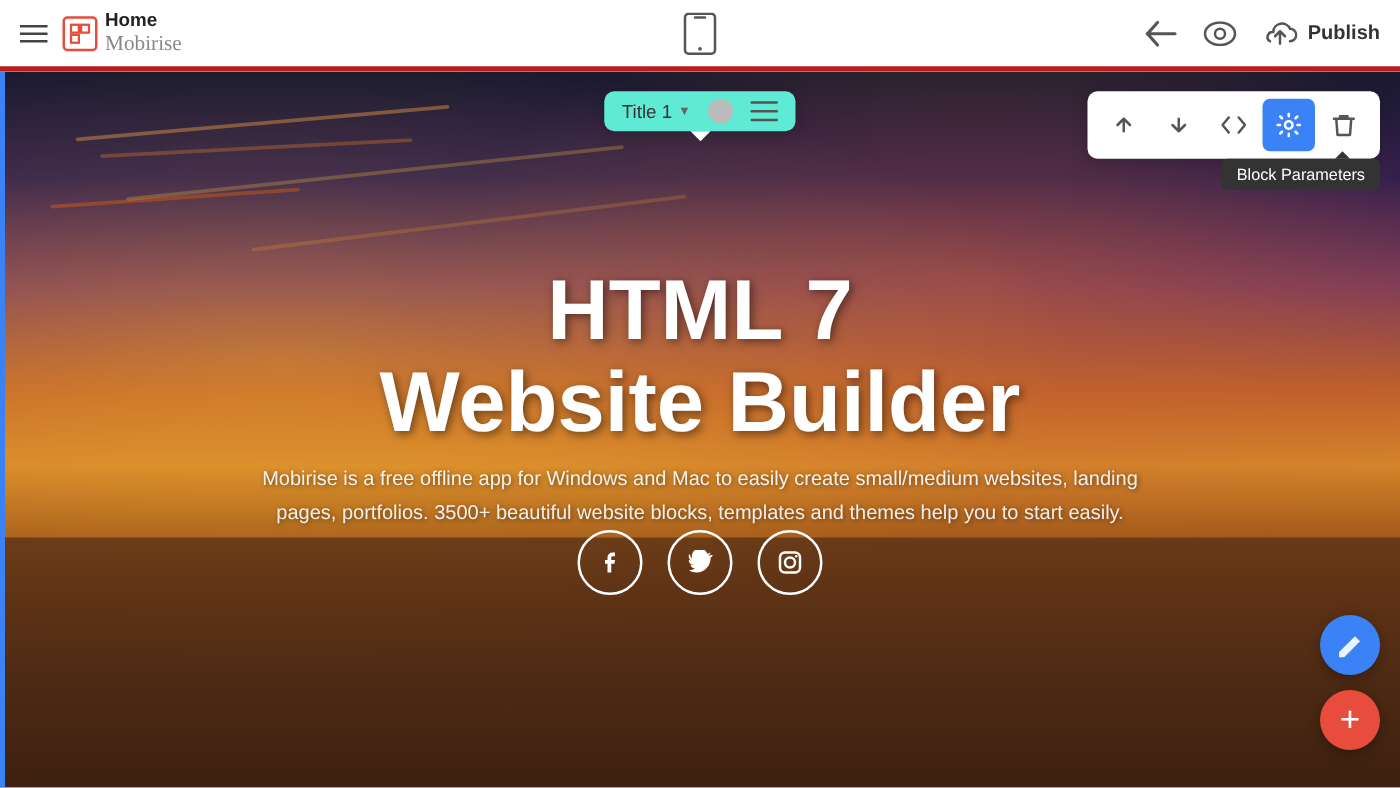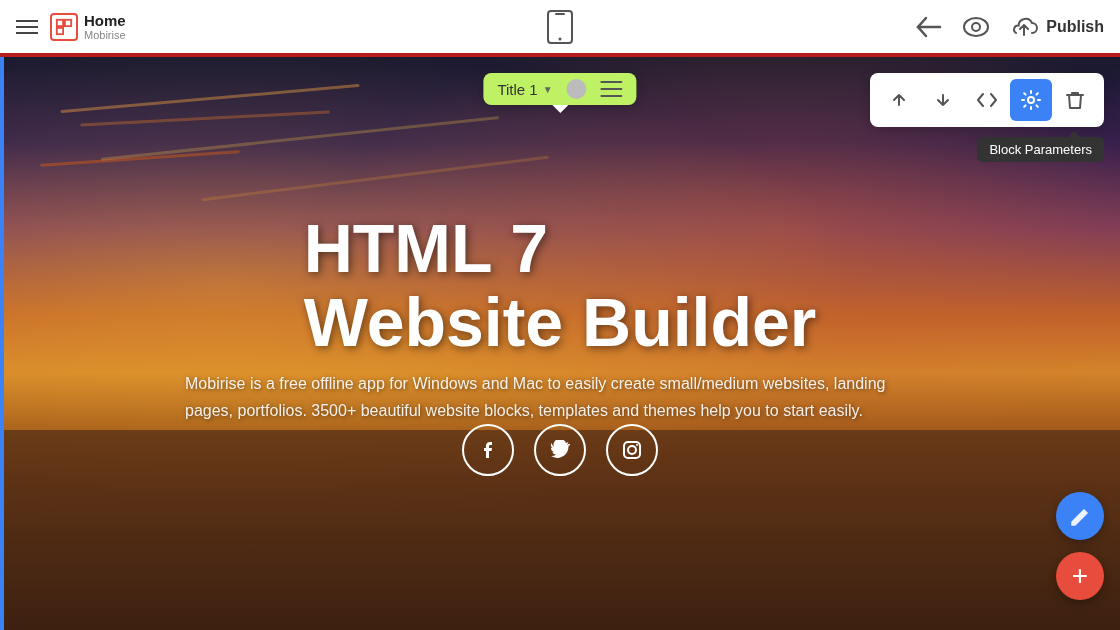--- a/index.html
+++ b/index.html
@@ -18,21 +18,21 @@
       z-index: 100;
     }
     #topbar .left { display: flex; align-items: center; gap: 12px; }
     #topbar .menu-icon { display: flex; flex-direction: column; gap: 4px; cursor: pointer; }
     #topbar .menu-icon span { width: 22px; height: 2px; background: #444; display: block; }
     #topbar .logo { display: flex; align-items: center; gap: 6px; }
     #topbar .logo-icon { width: 28px; height: 28px; border: 2px solid #e74c3c; border-radius: 4px; display: flex; align-items: center; justify-content: center; }
     #topbar .logo-icon svg { width: 18px; height: 18px; }
     #topbar .logo-text { display: flex; flex-direction: column; }
     #topbar .logo-text .home { font-size: 15px; font-weight: 600; color: #222; }
-    #topbar .logo-text .sub { font-size: 11px; color: #888; }
+    #topbar .logo-text .sub { font-size: 17px; color: #888; font-family: Liberation Serif, serif; }
 
     #topbar .center { position: absolute; left: 50%; transform: translateX(-50%); }
     #topbar .phone-icon { width: 32px; height: 32px; display: flex; align-items: center; justify-content: center; cursor: pointer; }
 
     #topbar .right { margin-left: auto; display: flex; align-items: center; gap: 20px; }
     #topbar .icon-btn { background: none; border: none; cursor: pointer; display: flex; align-items: center; justify-content: center; color: #555; }
     #topbar .publish-btn {
       display: flex; align-items: center; gap: 8px;
       background: none; border: none; cursor: pointer;
       font-size: 16px; color: #333; font-weight: 700;
@@ -96,21 +96,21 @@
 
     
     #content {
       position: absolute;
       inset: 0;
       display: flex;
       flex-direction: column;
       align-items: center;
       justify-content: center;
       padding: 20px;
-      text-align: left;
+      text-align: center;
     }
 
     #content h1 {
       font-size: 68px;
       font-weight: 900;
       color: #fff;
       line-height: 1.1;
       text-shadow: 2px 2px 8px rgba(0,0,0,0.5);
       margin-bottom: 10px;
     }
@@ -169,21 +169,21 @@
       font-size: 18px;
     }
     #block-toolbar button.active {
       background: #3b82f6;
       color: #fff;
     }
 
     
     #block-params-tooltip {
       position: absolute;
-      top: 80px;
+      top: 70px;
       right: 16px;
       background: #333;
       color: #fff;
       font-size: 13px;
       padding: 5px 12px;
       border-radius: 5px;
       text-align: center;
     }
     #block-params-tooltip::before {
       content: '';
@@ -194,21 +194,21 @@
       border-right: 6px solid transparent;
       border-bottom: 6px solid #333;
     }
 
     
     #title-dropdown {
       position: absolute;
       top: 16px;
       left: 50%;
       transform: translateX(-50%);
-      background: #bef264;
+      background: #5eead4;
       border-radius: 8px;
       padding: 6px 14px;
       display: flex;
       align-items: center;
       gap: 14px;
       box-shadow: 0 2px 12px rgba(0,0,0,0.2);
     }
     #title-dropdown::after {
       content: '';
       position: absolute;

